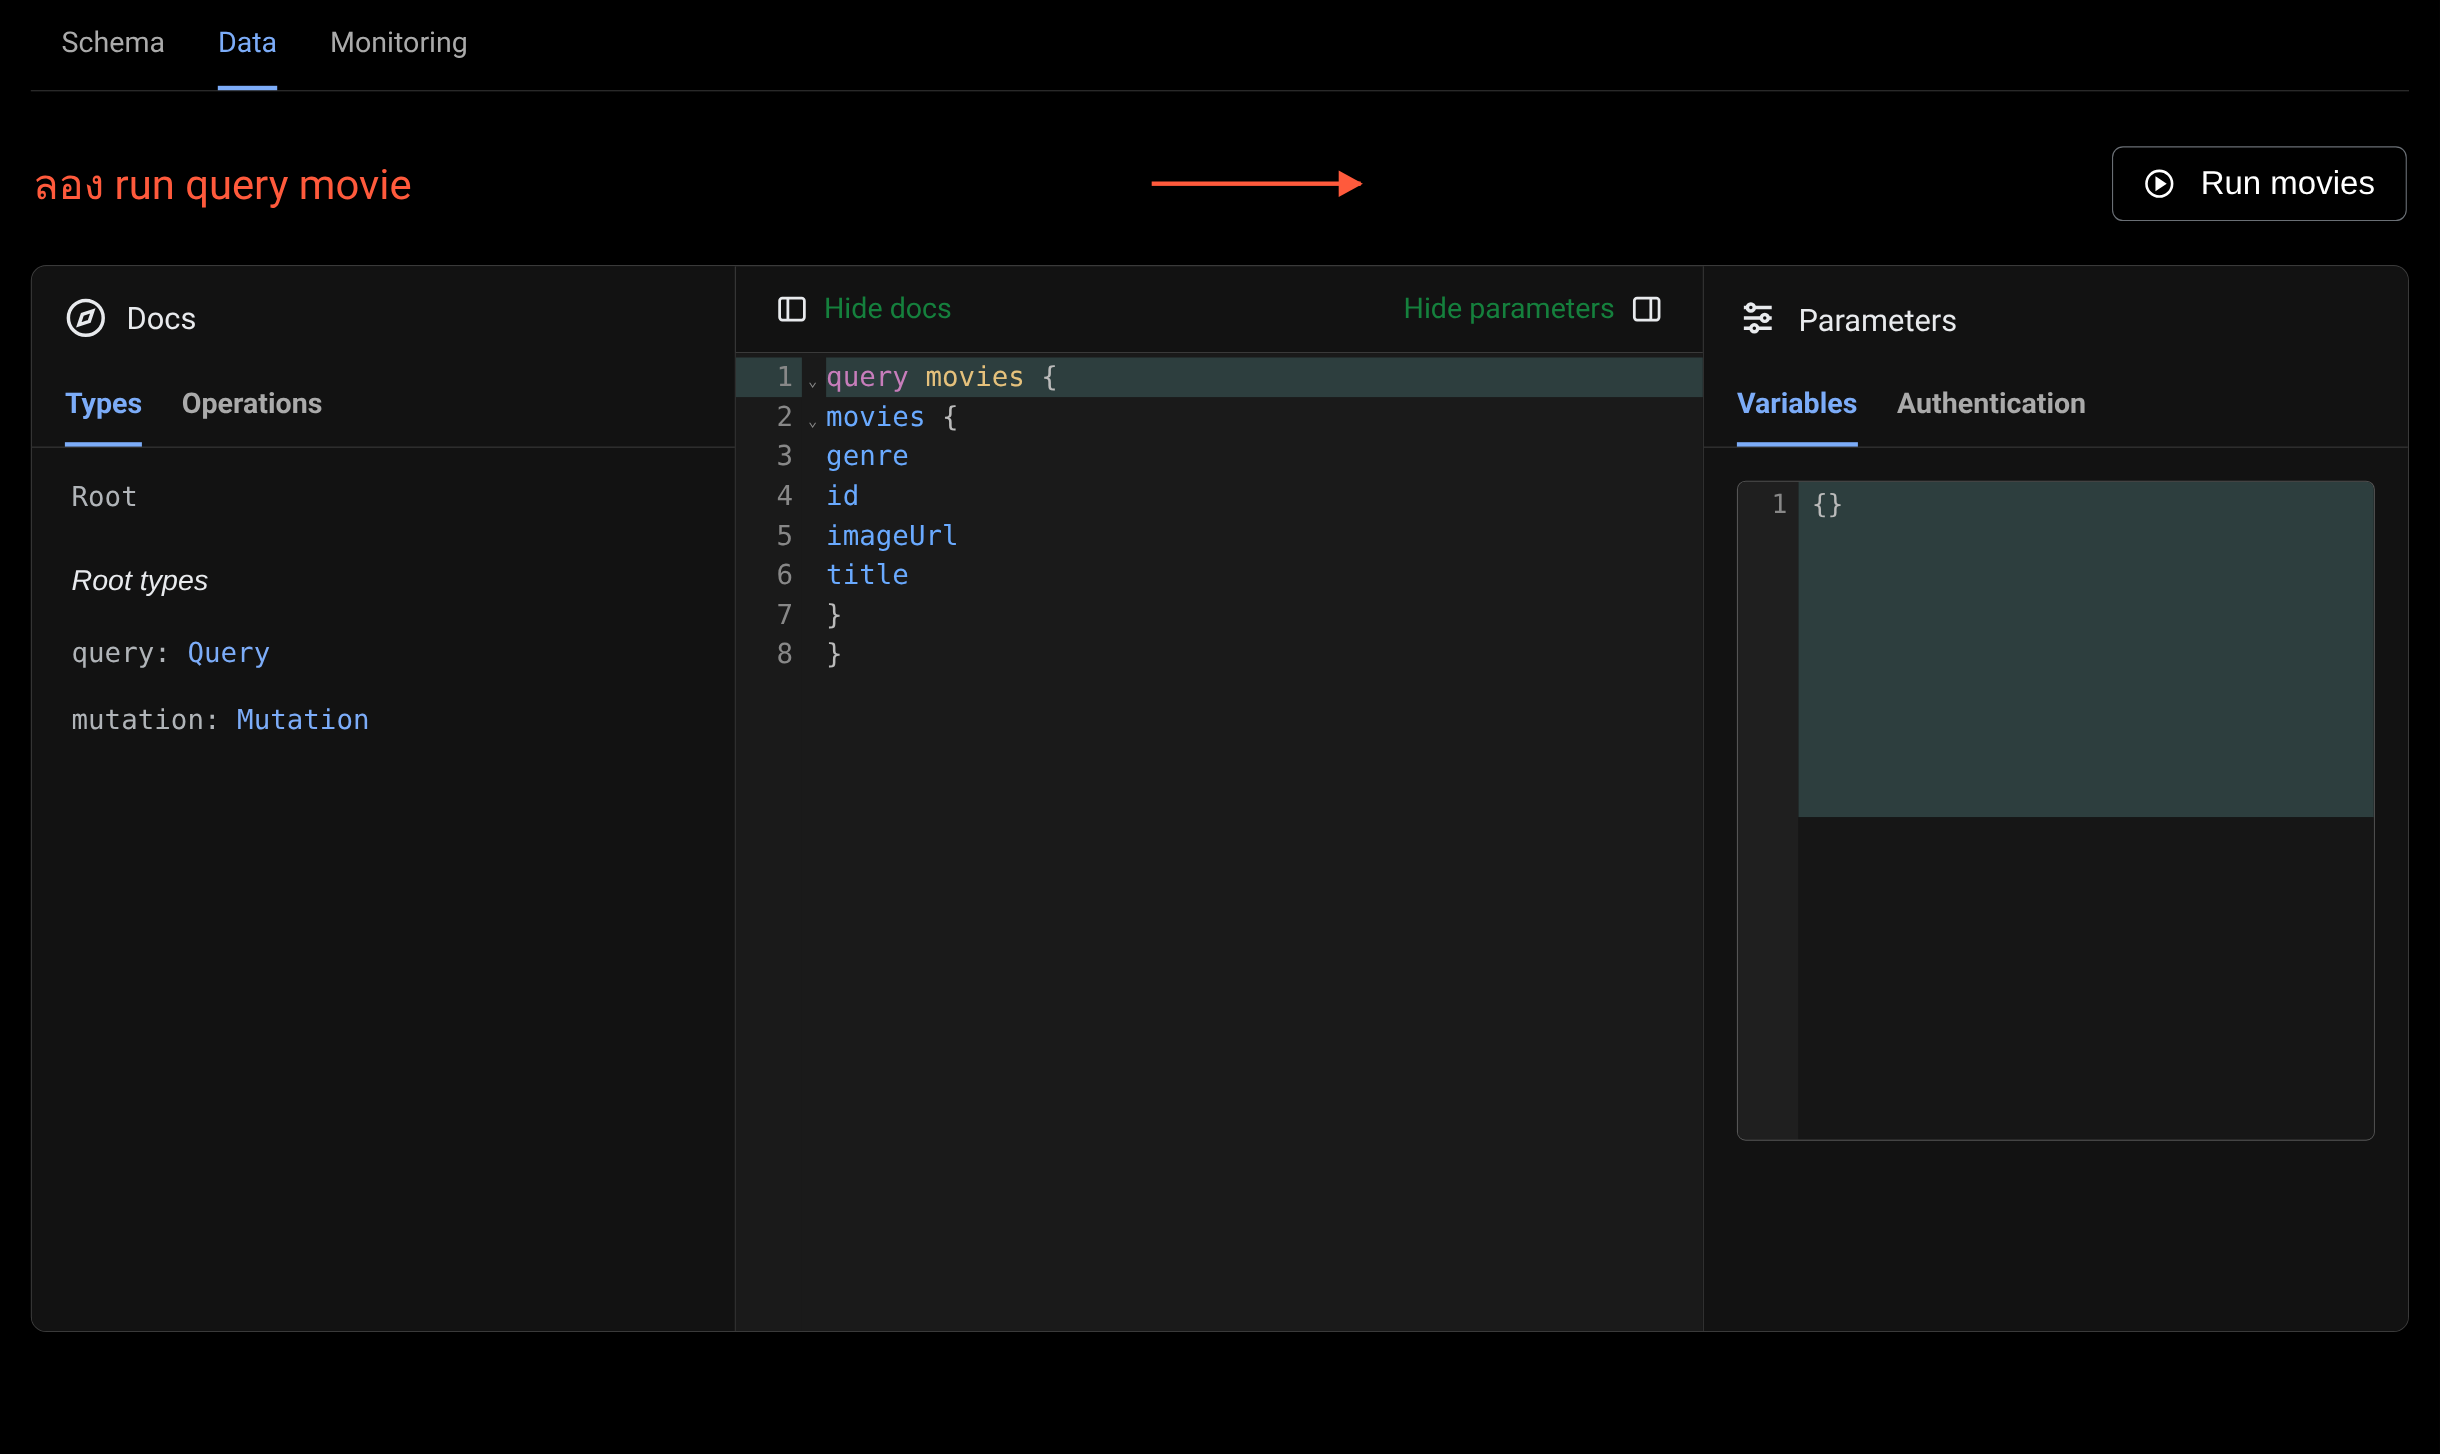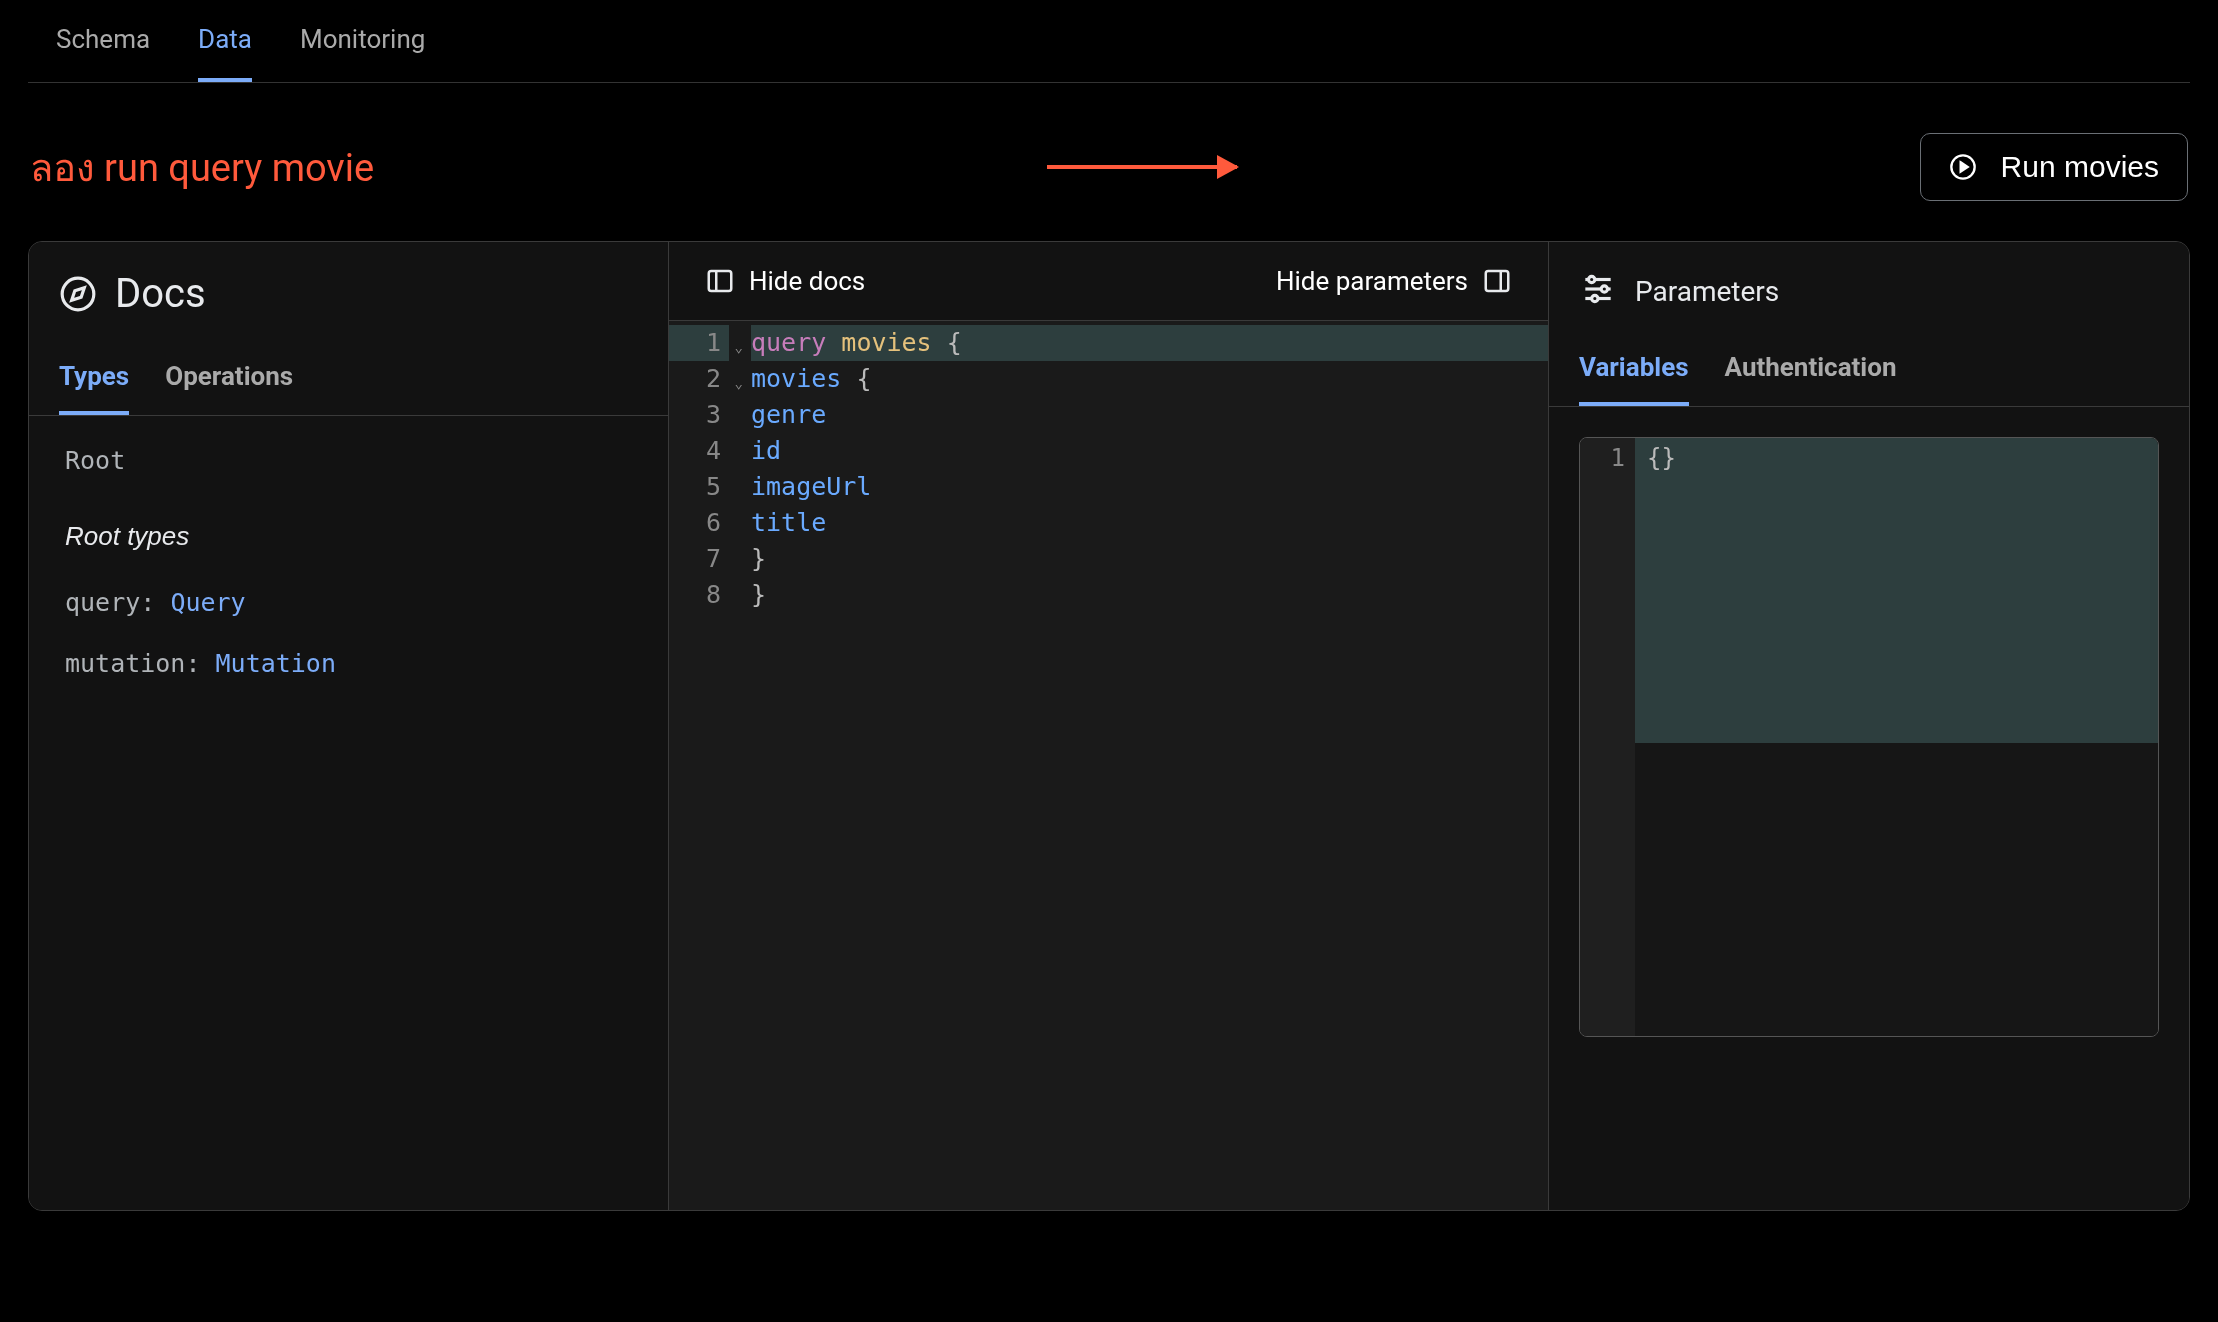--- a/index.html
+++ b/index.html
@@ -84,21 +84,21 @@
       display: flex;
       flex-direction: column;
     }
     .docs-header {
       display: flex;
       align-items: center;
       gap: 18px;
       padding: 28px 30px 20px 30px;
     }
     .docs-title {
-      font-size: 40px;
+      font-size: 28px;
       font-weight: 400;
       color: #e8eaed;
     }
     .sub-tabs {
       display: flex;
       gap: 36px;
       padding: 24px 30px 0 30px;
       border-bottom: 1px solid #3a3a3a;
     }
     .sub-tab {
@@ -132,21 +132,21 @@
       display: flex;
       justify-content: space-between;
       align-items: center;
       padding: 24px 36px;
       border-bottom: 1px solid #3a3a3a;
     }
     .toolbar-btn {
       display: flex;
       align-items: center;
       gap: 14px;
-      color: #ffffff;
+      color: #15803d;
       font-size: 26px;
       cursor: pointer;
     }
     .code-area {
       display: flex;
       font-family: "SF Mono", "Menlo", monospace;
       font-size: 25px;
       line-height: 36px;
       background: #1a1a1a;
       flex: 1;

